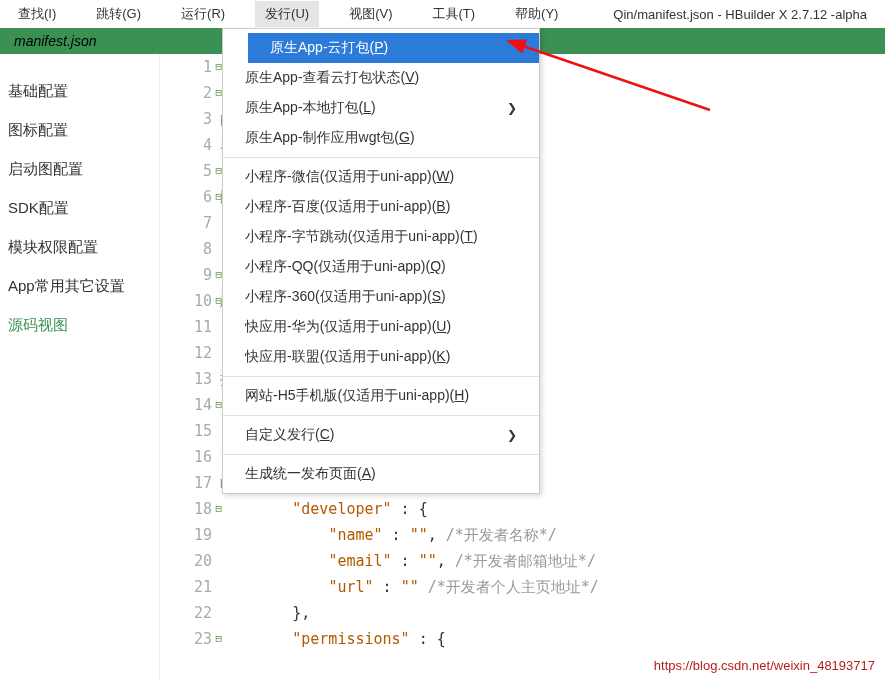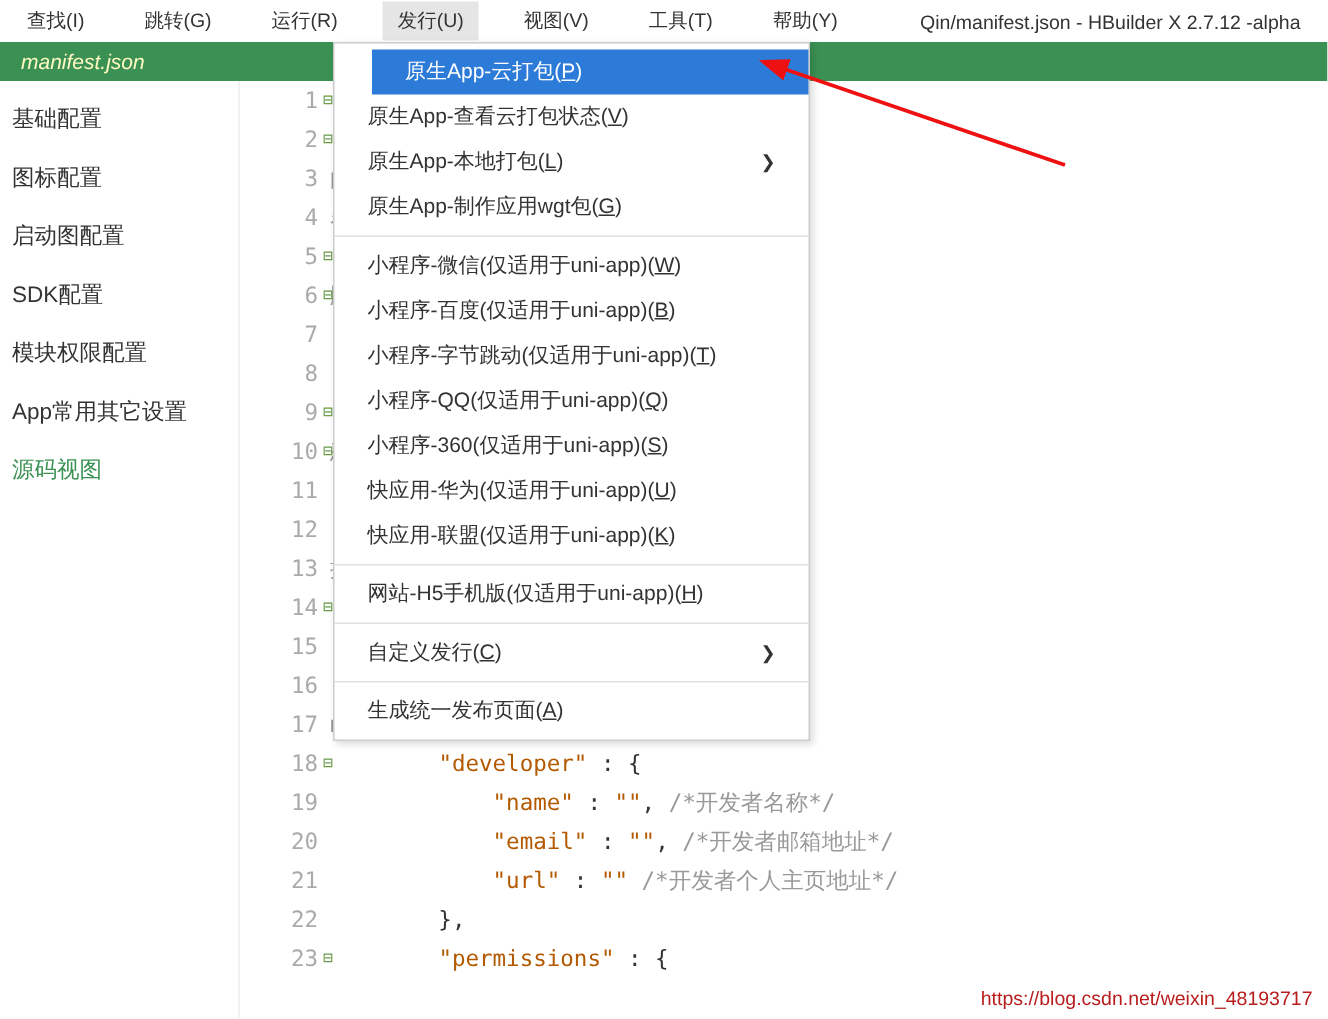--- a/index.html
+++ b/index.html
@@ -2,23 +2,23 @@
 <html><head>
   <meta charset="utf-8">
   <style>
     * { margin: 0; padding: 0; box-sizing: border-box; }
     body { font-family: "Microsoft YaHei", Arial, sans-serif; font-size: 13px; background: #fff; color: #333; width: 885px; height: 679px; overflow: hidden; position: relative; }
     .menubar { display: flex; height: 28px; align-items: center; padding: 0 8px; gap: 20px; background: #fff; }
     .menu-item { padding: 4px 10px; cursor: pointer; }
     .menu-item.active { background: #e5e5e5; }
     .title-area { margin-left: auto; color: #333; font-size: 13px; padding-right: 10px; }
     .tab-bar { background: #3a9153; height: 26px; display: flex; align-items: center; }
-    .tab { background: #3a9153; color: #fef9c3; padding: 4px 14px; font-style: italic; font-size: 14px; }
+    .tab { background: #3a9153; color: #000000; padding: 4px 14px; font-style: italic; font-size: 14px; }
     .main { display: flex; height: calc(100% - 54px); }
-    .sidebar { width: 160px; background: #fff; border-right: 1px solid #eee; padding-top: 6px; }
+    .sidebar { width: 160px; background: #fff; border-right: 1px solid #eee; padding-top: 18px; }
     .sidebar-item { padding: 10px 8px; font-size: 15px; color: #333; cursor: pointer; }
     .sidebar-item.active { color: #3a9153; }
     .editor { flex: 1; position: relative; font-family: Consolas, monospace; font-size: 15px; display: flex; }
     .gutter { width: 60px; text-align: right; padding-right: 8px; color: #aaa; user-select: none; }
     .gutter-line { height: 26px; line-height: 26px; position: relative; }
     .fold-mark { position: absolute; right: -10px; top: 0; color: #6a9d4a; font-size: 11px; }
     .code { flex: 1; }
     .code-line { height: 26px; line-height: 26px; white-space: pre; }
     .key { color: #b35900; }
     .cmt { color: #999; }

